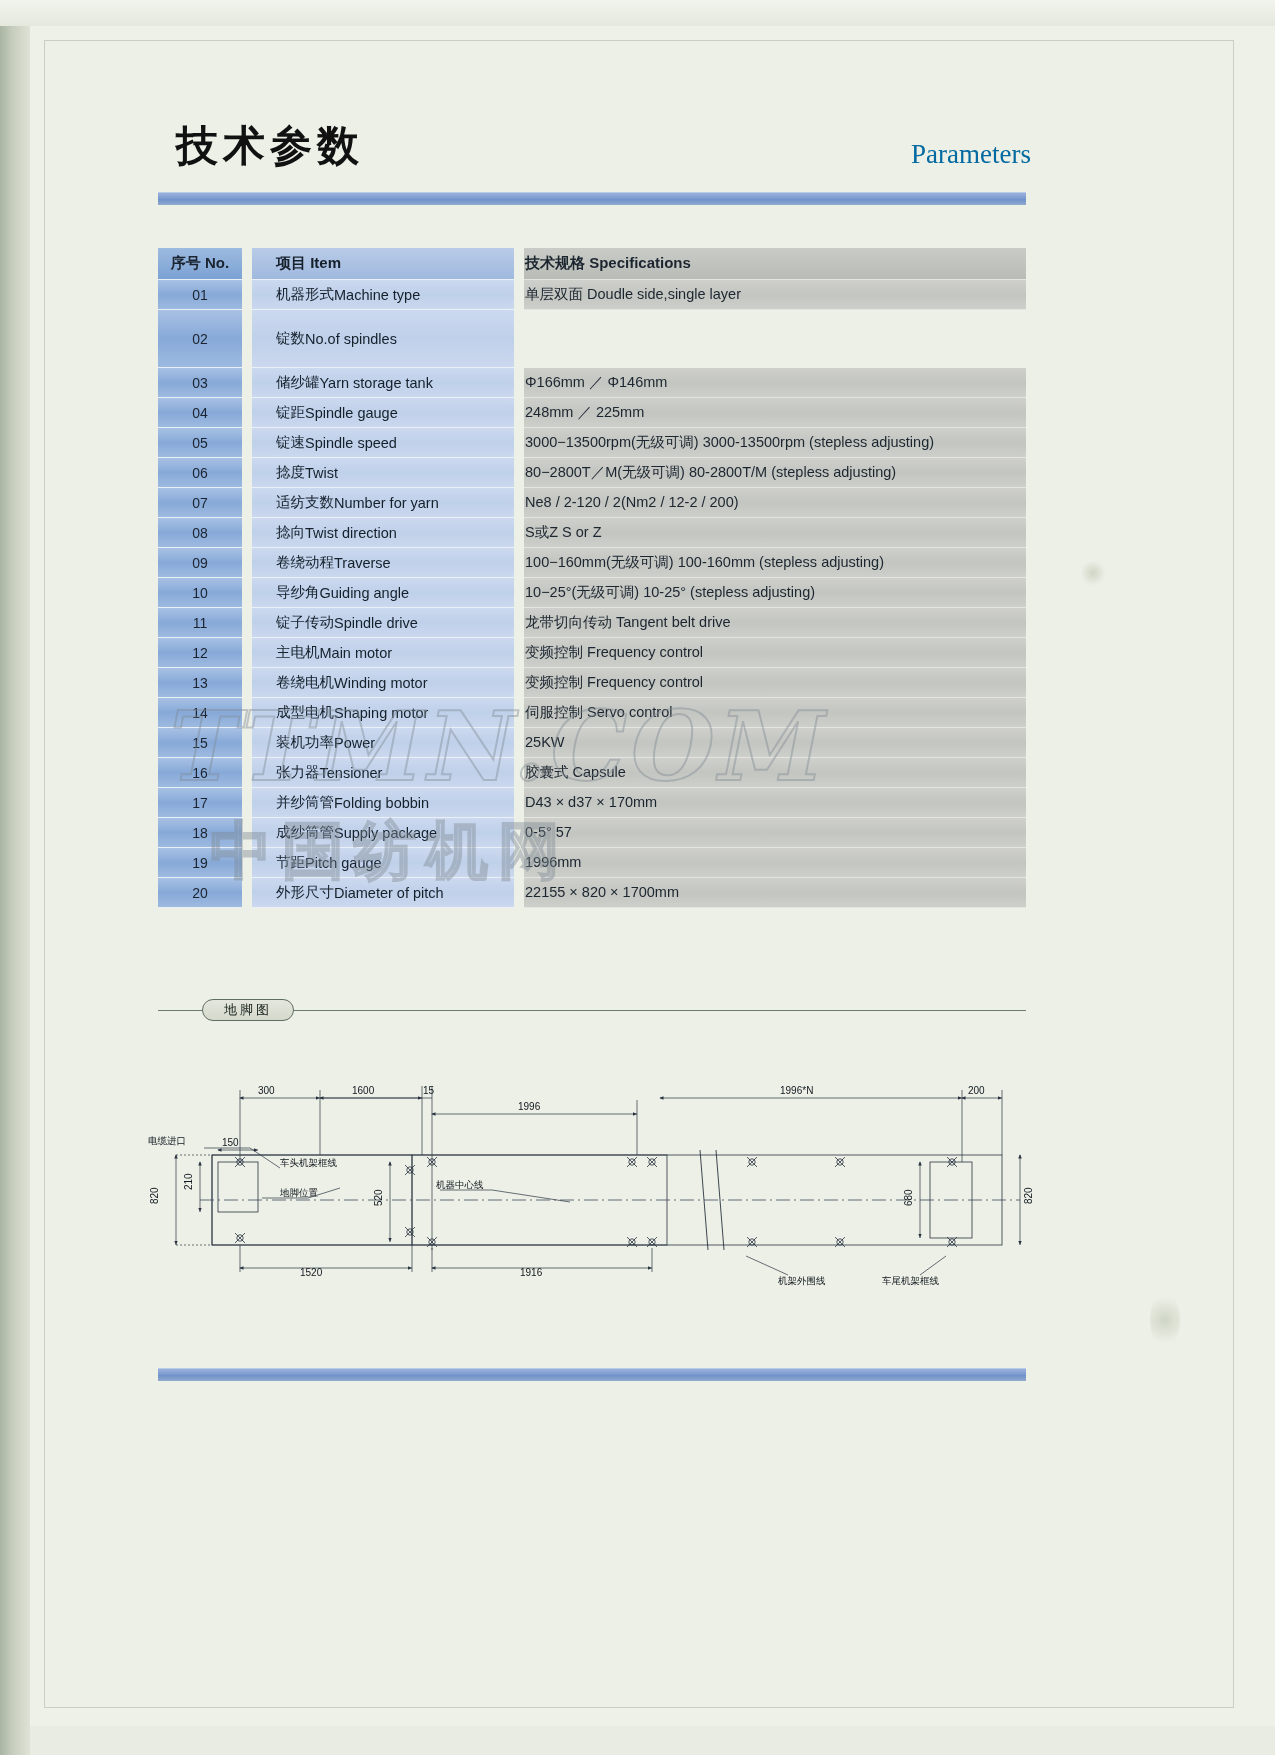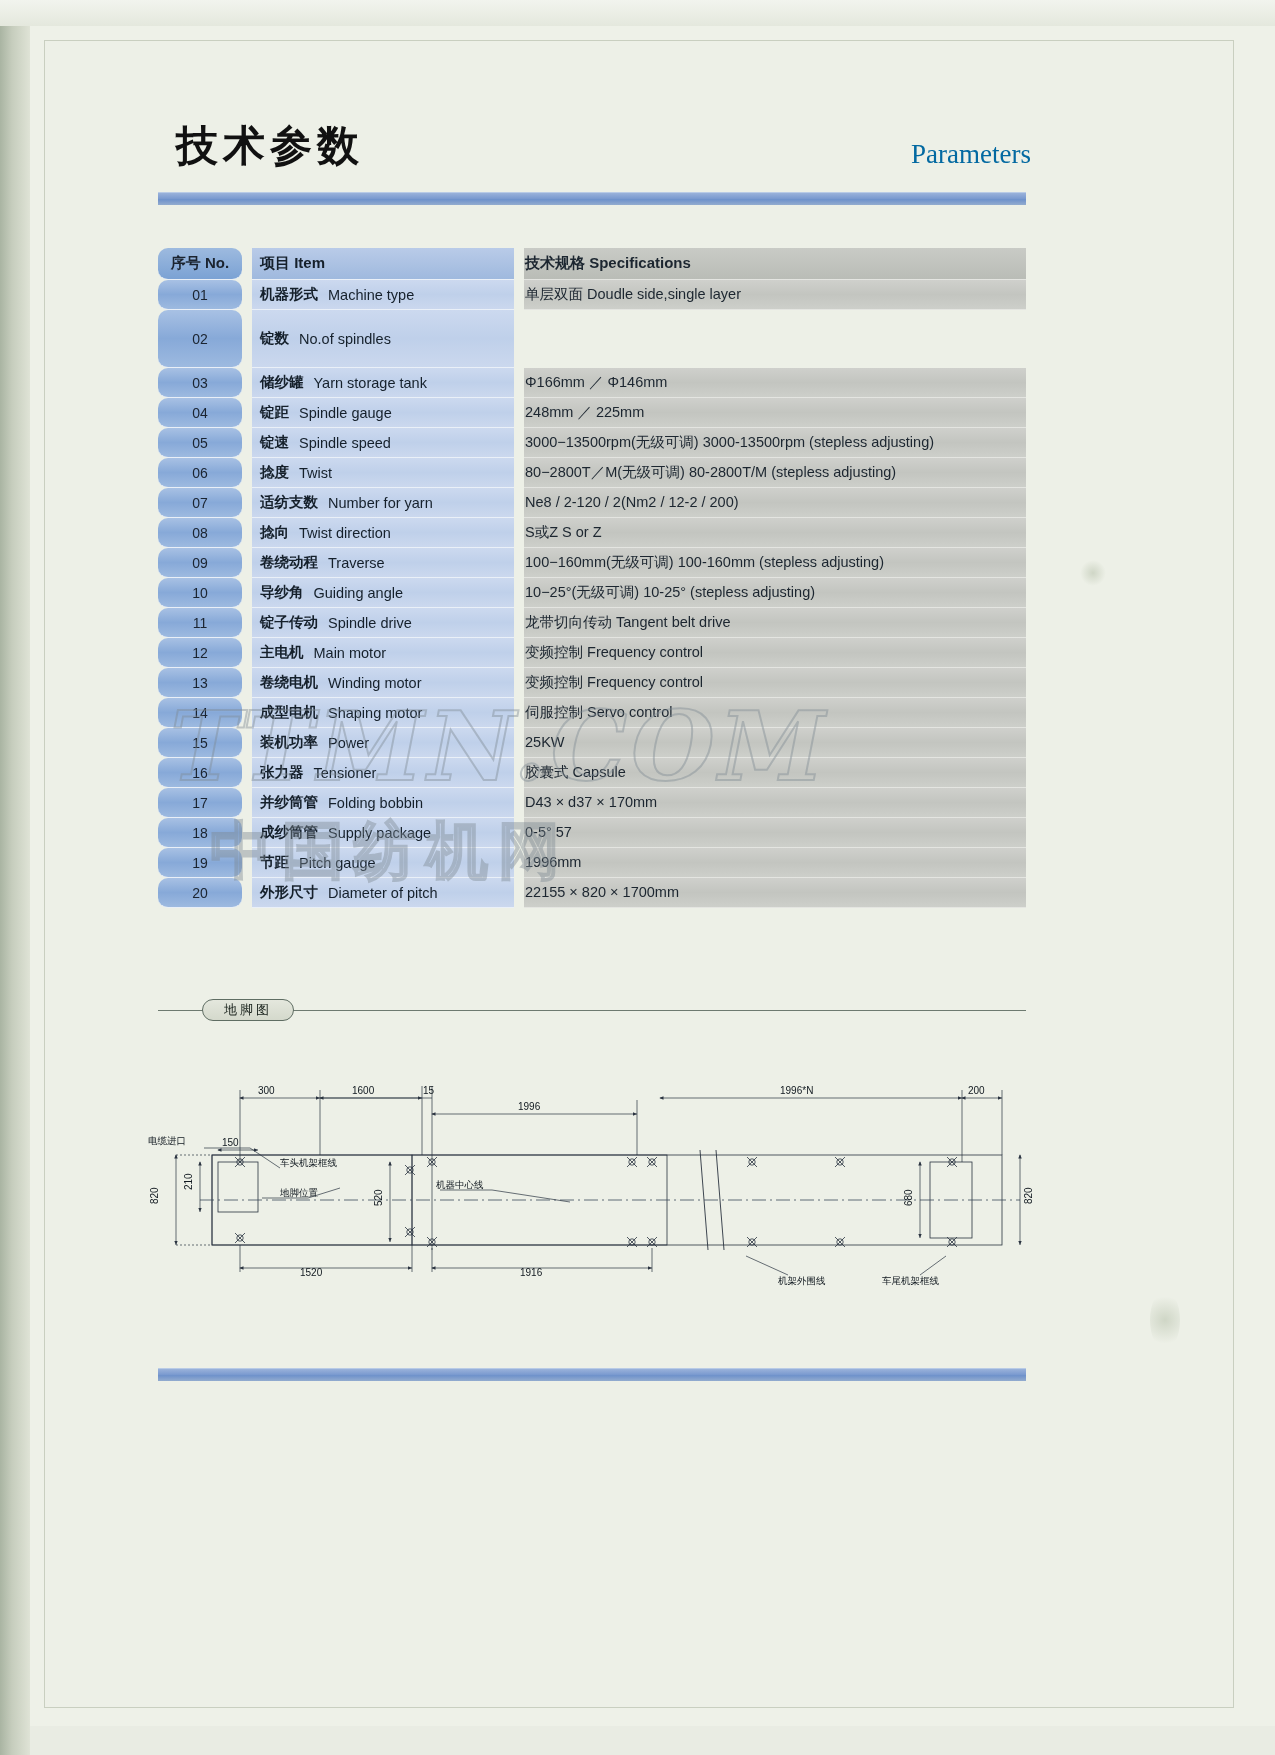--- a/index.html
+++ b/index.html
@@ -61,25 +61,24 @@
   }
   .trow { display: flex; width: 100%; }
   .c-no {
     width: 84px; flex: 0 0 84px;
     text-align: left;
     color: #1b2430;
     font-size: 14px;
     display: flex; align-items: center; justify-content: center;
     background: linear-gradient(180deg,#a8c1e4 0%, #87a9d8 50%, #9dbae0 100%);
     border-bottom: 1px solid #e9eff7;
-    border-radius: 10px;
   }
   .c-item {
     width: 262px; flex: 0 0 262px;
-    padding-left: 8px;
+    padding-left: 24px;
     display: flex; align-items: center;
     font-size: 14.5px; color: #15202b;
     background: linear-gradient(180deg,#ccd9ef 0%, #bfd0ea 50%, #cbd8ee 100%);
     border-bottom: 1px solid #eaf0f8;
   }
   .c-spec {
     flex: 1 1 auto;
     padding-left: 1px;
     display: flex; flex-direction: column; justify-content: center;
     font-size: 14.5px; color: #1c2630;
@@ -91,21 +90,21 @@
   .trow.head .c-item { background: linear-gradient(180deg,#b9cbe8 0%,#9fb9de 100%); }
   .trow.head .c-no { background: linear-gradient(180deg,#9dbadf 0%,#7ba2d4 100%); }
   .trow.head .c-spec { background: linear-gradient(180deg,#c9cbc6 0%,#b9bcb6 100%); }
   .trow.head { font-weight: 700; }
   .trow.head .c-no, .trow.head .c-item, .trow.head .c-spec { font-weight: 700; font-size: 15px; }
   .r-h  { height: 32px; }
   .r-1  { height: 30px; }
   .r-2  { height: 58px; }
   .spec-line { line-height: 1.35; }
   .spec-line + .spec-line { margin-top: 6px; }
-  .item-cn { margin-right: 10px; font-weight: bold; }
+  .item-cn { margin-right: 0; }
 
   
   #section-divider {
     position: absolute; left: 158px; top: 999px; width: 868px; height: 22px;
   }
   #section-divider .line {
     position: absolute; top: 11px; left: 0; width: 868px; height: 1px;
     background: #6d7a70;
   }
   #section-pill {

